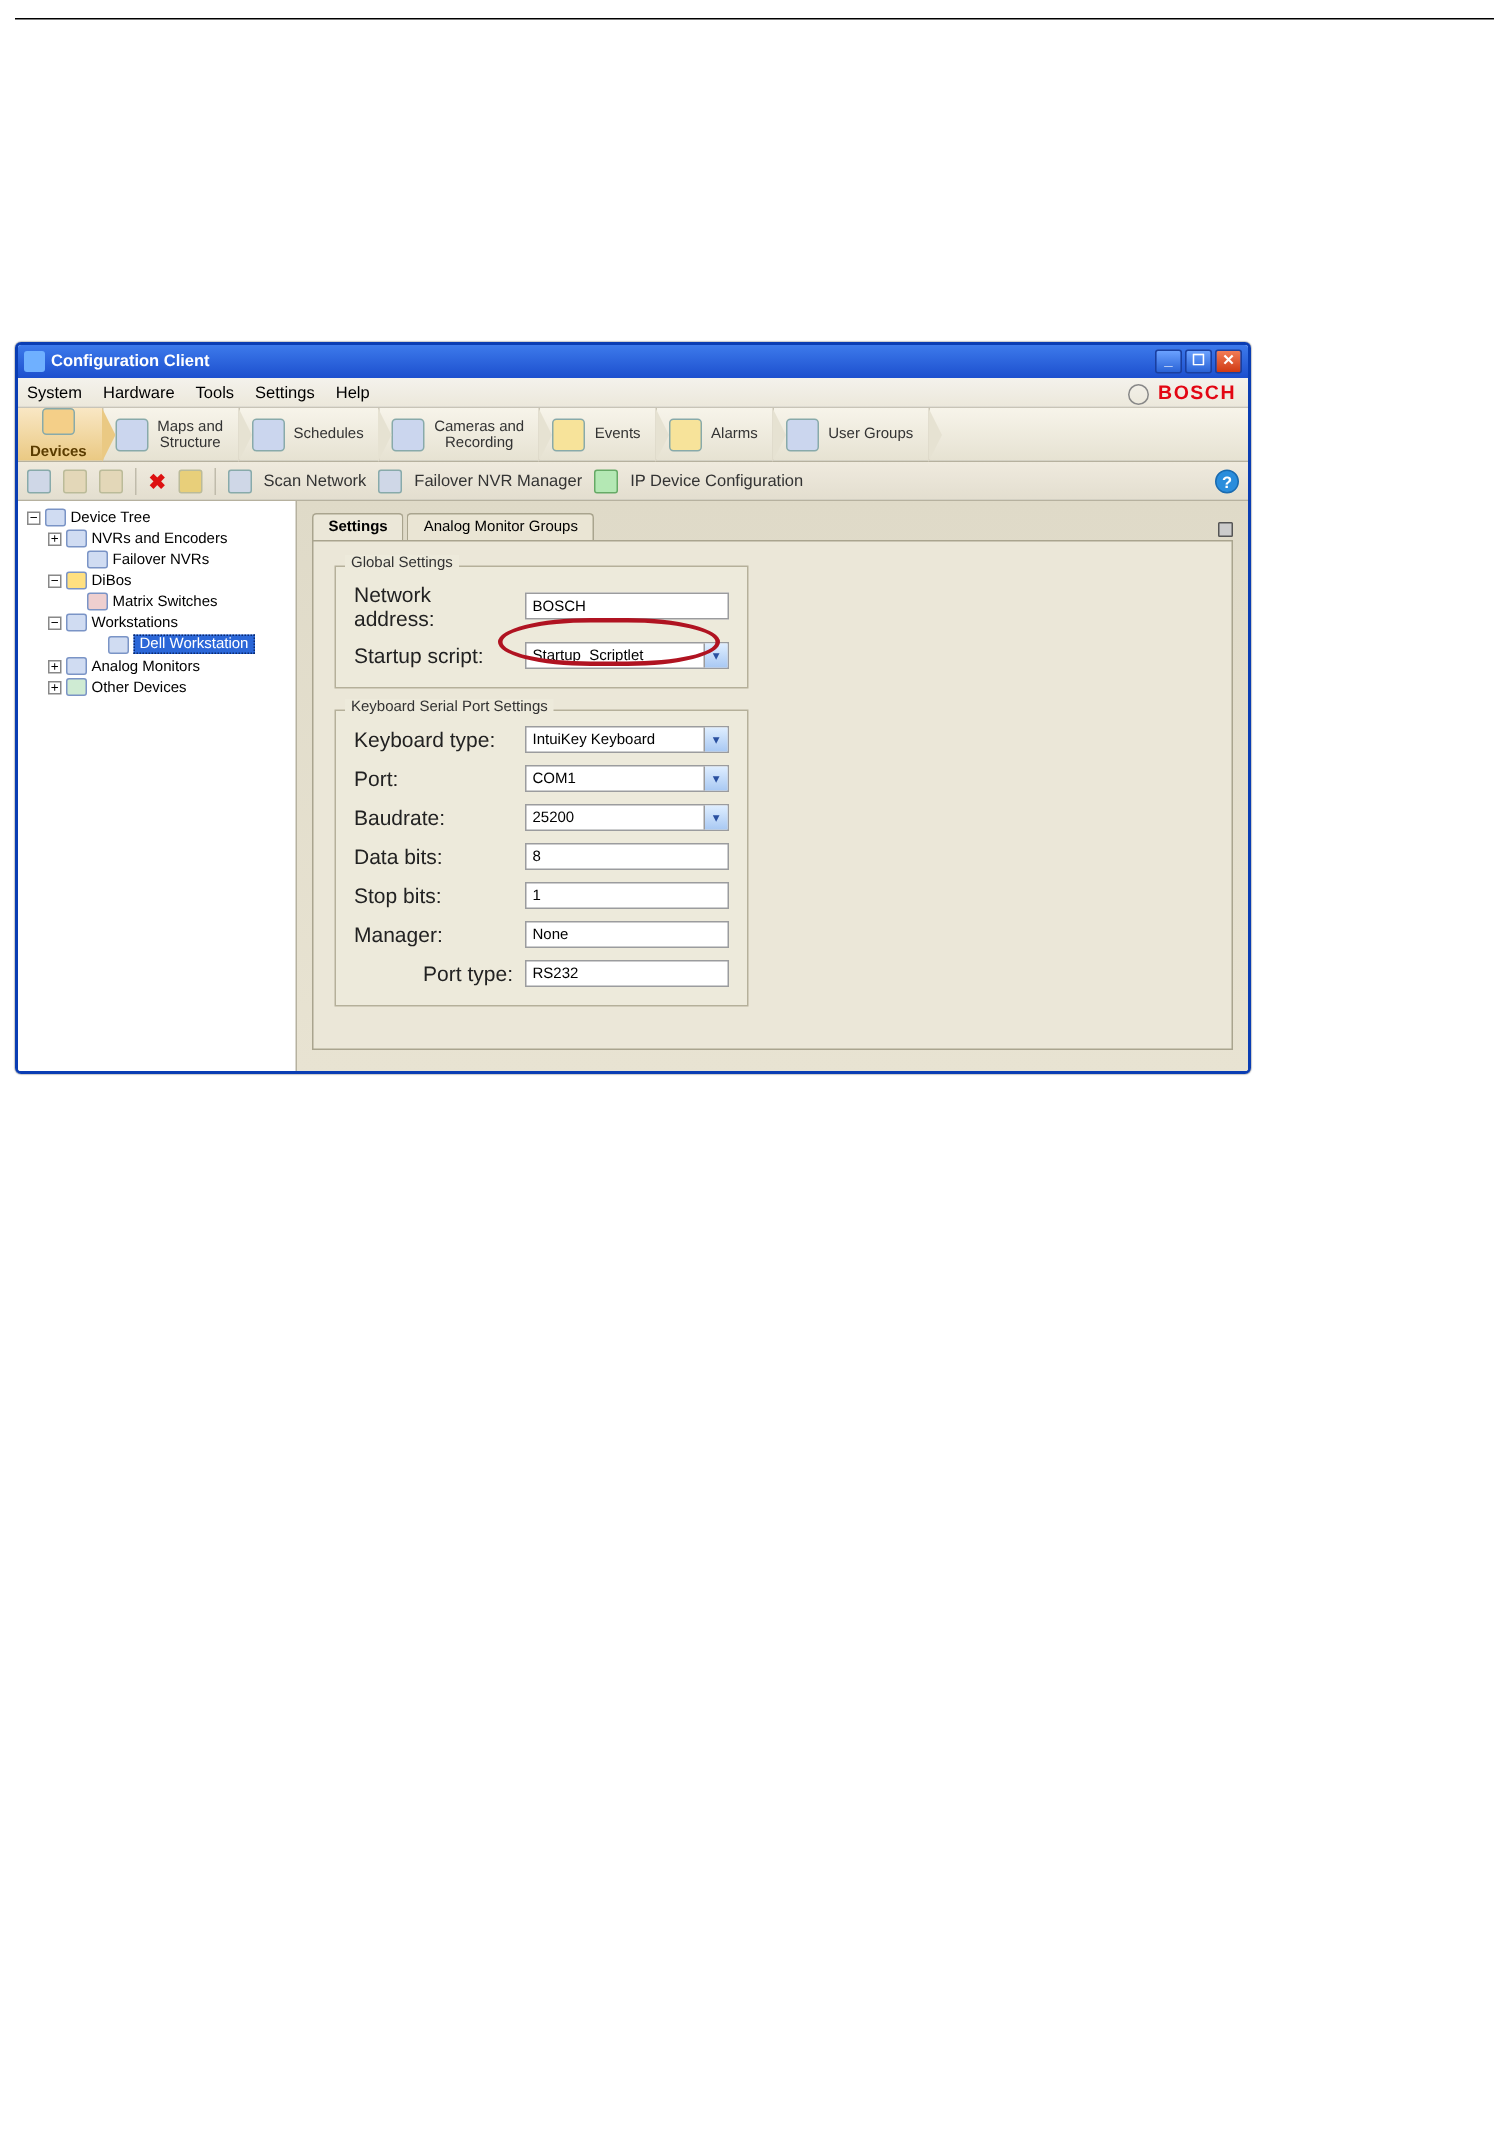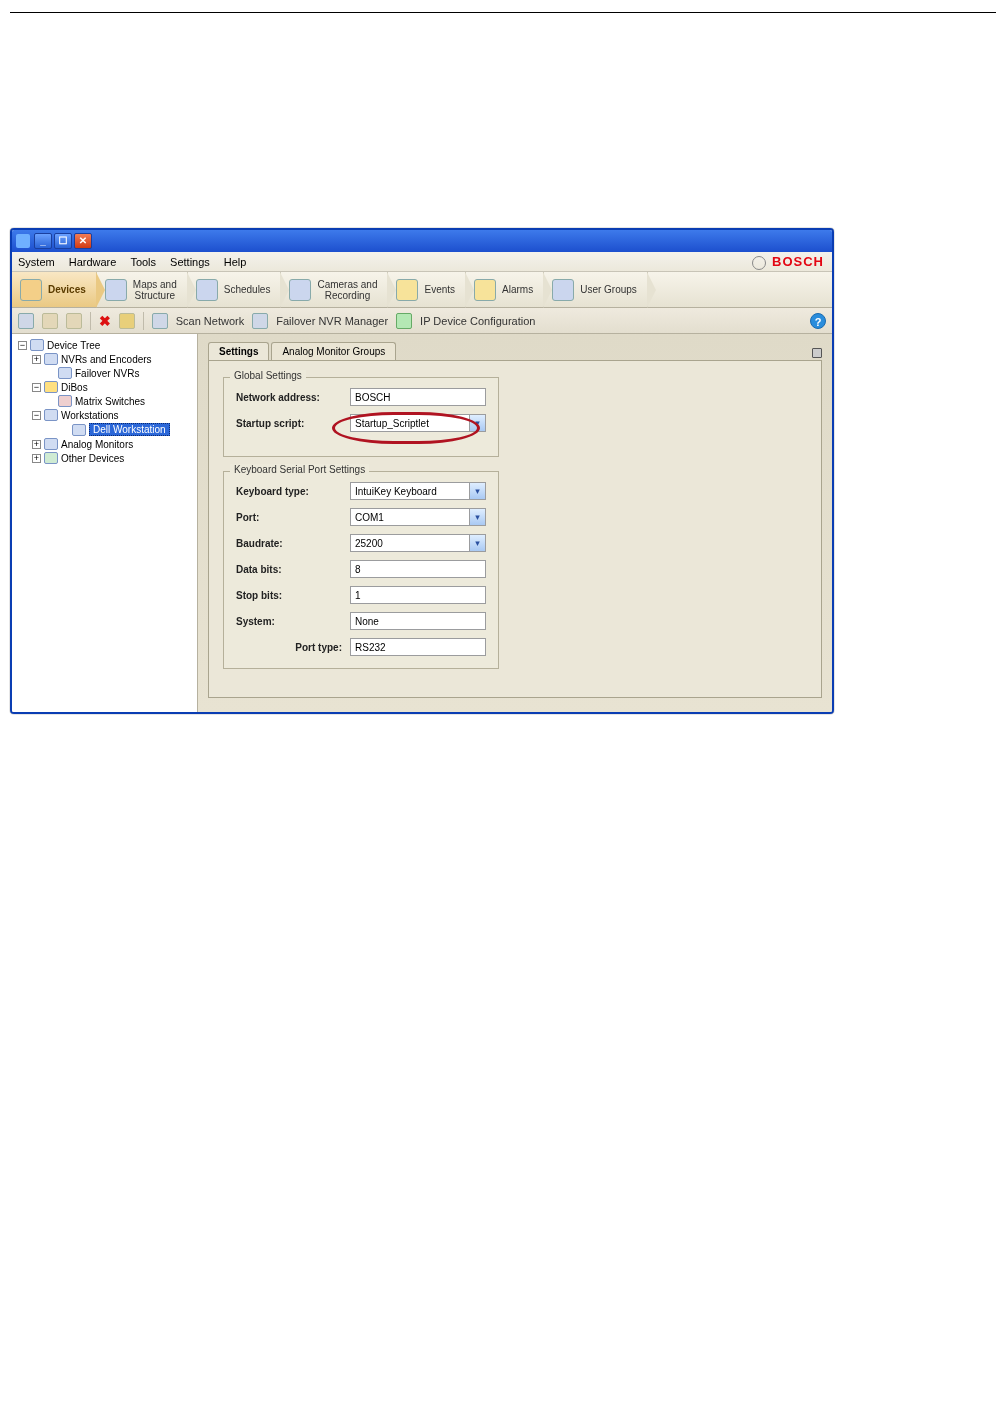--- a/index.html
+++ b/index.html
@@ -17,21 +17,21 @@
   .wclose { background: linear-gradient(#f27c56,#d03a13); }
   .menubar { height: 20px; background: linear-gradient(#f4f2ec,#ece8db); display: flex; align-items: center; padding: 0 6px; gap: 14px; color: #000; border-bottom: 1px solid #c8c4b7; position: relative; }
   .menubar .brand { position: absolute; right: 8px; top: 2px; font-weight: bold; letter-spacing: 1px; }
   .brand-b { color: #e30613; font-size: 13px; }
   .brand-globe { display:inline-block; width:14px; height:14px; border:1px solid #888; border-radius:50%; vertical-align:middle; margin-right:2px; position:relative; }
   .navstrip { height: 36px; background: linear-gradient(#f7f4ea,#e6e2d2); border-bottom: 1px solid #b6b19f; display: flex; align-items: stretch; }
   .navitem { display: flex; align-items: center; padding: 0 10px 0 8px; gap: 6px; position: relative; border-right: 1px solid #c9c4b4; }
   .navitem:after { content:''; position:absolute; right:-9px; top:0; width:0; height:0; border-top:18px solid transparent; border-bottom:18px solid transparent; border-left:9px solid #e6e2d2; z-index:2; }
   .navitem .nicon { width: 22px; height: 22px; background: #cbd6ee; border: 1px solid #8aa; border-radius: 3px; }
   .navitem .ntext { font-size: 10px; color: #333; text-align:center; line-height:1.1; }
-  .navitem.active { background: linear-gradient(#f9e7c4,#eac983); }
+  .navitem.active { background: linear-gradient(#f9e7c4,#eac983); flex-direction: column; }
   .navitem.active .ntext { font-weight: bold; color: #5b3c00; }
   .navitem.active:after { border-left-color:#eac983; }
   .toolbar { height: 26px; background: linear-gradient(#efeade,#e3decf); border-bottom: 1px solid #b6b19f; display: flex; align-items: center; padding: 0 6px; gap: 8px; color: #333; position: relative; }
   .tb-icon { width: 16px; height: 16px; display:inline-block; border-radius:2px; }
   .tb-sep { width:1px; height:18px; background:#c0bbab; }
   .tb-x { color:#d11; font-weight:bold; font-size:14px; }
   .tb-help { position:absolute; right:6px; width:16px; height:16px; border-radius:50%; background:#2a8ddc; color:#fff; font-weight:bold; text-align:center; line-height:16px; font-size:11px; border:1px solid #1a6bb0; }
   .body { display:flex; background: linear-gradient(#f3efe2,#e8e3d2); }
   .tree { width: 186px; background: #fff; border-right:1px solid #b6b19f; padding: 4px 2px 20px 2px; font-size: 10px; }
   .tree-row { display:flex; align-items:center; gap:3px; padding:1px 0 1px 4px; white-space:nowrap; }
@@ -45,37 +45,38 @@
   .content { flex:1; background: linear-gradient(#dfdac8,#e8e3d2); padding: 8px 10px 14px 10px; }
   .tabs { display:flex; align-items:flex-end; }
   .tab { padding: 3px 10px 3px 10px; font-size:10px; border:1px solid #a9a48e; border-bottom:none; background: #eae5d4; border-top-left-radius:3px; border-top-right-radius:3px; margin-right:2px; }
   .tab.active { background:#ebe7d8; font-weight:bold; }
   .tabpanel { border:1px solid #a9a48e; background:#ebe7d8; padding:10px; border-top-left-radius:0; }
   .tabrow-right { margin-left:auto; padding-bottom:2px; }
   .pin { width:10px; height:10px; border:1px solid #555; border-radius:1px; background:#ccc; }
   .fieldset { border:1px solid #b5b09a; background:#edeadb; margin-bottom:14px; padding:10px 12px 12px 12px; width: 276px; position:relative; }
   .fieldset .legend { position:absolute; top:-8px; left:6px; background:#edeadb; padding:0 4px; font-size:10px; color:#333; }
   .frow { display:flex; align-items:center; margin-bottom:8px; gap:8px; }
-  .frow .flabel { width: 106px; font-size:10px; color:#222;font-weight:bold; }
+  .frow .flabel { width: 106px; font-size:14px; color:#222; }
   .tinput { flex:1; height:18px; border:1px solid #9b9c9e; background:#fff; font-size:10px; padding:0 4px; display:flex; align-items:center; color:#000; }
   .combo { flex:1; height:18px; border:1px solid #9b9c9e; background:#fff; display:flex; align-items:stretch; font-size:10px; }
   .combo .cval { flex:1; padding:0 4px; display:flex; align-items:center; color:#000; }
   .combo .cbtn { width:16px; background:linear-gradient(#dfeeff,#a9c9f3); border-left:1px solid #9b9c9e; display:flex; align-items:center; justify-content:center; color:#2a50a0; font-size:9px; }
   .redcircle { position:absolute; border:3px solid #b01321; border-radius:50%/60%; width:148px; height:32px; pointer-events:none; }
 </style>
 </head>
 <body>
 
 <div class="page">
   <div class="topline"></div>
 
   <div class="app">
 
     <div class="titlebar">
       <div class="icon"></div>
+      <div class="title">Configuration Client</div>
       <div class="winbtns">
         <div class="winbtn wmin">_</div>
         <div class="winbtn wmax">☐</div>
         <div class="winbtn wclose">✕</div>
       </div>
     </div>
 
     <div class="menubar">
       <span>System</span>
       <span>Hardware</span>
@@ -199,21 +200,21 @@
         <div class="tabpanel" style="padding:16px 14px 14px 14px; position:relative;">
 
           <div class="fieldset" style="width:276px; position:relative;">
             <div class="legend">Global Settings</div>
             <div class="frow">
               <div class="flabel">Network address:</div>
               <div class="tinput">
                   <span>BOSCH</span>
                 </div>
             </div>
-            <div class="frow" style="margin-bottom:12px;">
+            <div class="frow" style="margin-bottom:0;">
               <div class="flabel">Startup script:</div>
               <div class="combo">
                 <div class="cval">Startup_Scriptlet</div>
                 <div class="cbtn">▾</div>
               </div>
             </div>
             <div class="redcircle" style="left:108px; top:34px;"></div>
           </div>
 
           <div class="fieldset" style="width:276px;">
@@ -245,21 +246,21 @@
                   <span>8</span>
                 </div>
             </div>
             <div class="frow">
               <div class="flabel">Stop bits:</div>
               <div class="tinput">
                   <span>1</span>
                 </div>
             </div>
             <div class="frow">
-              <div class="flabel">System:</div>
+              <div class="flabel">Manager:</div>
               <div class="tinput">
                   <span>None</span>
                 </div>
             </div>
             <div class="frow" style="margin-bottom:0;text-align:right;">
               <div class="flabel">Port type:</div>
               <div class="tinput">
                   <span>RS232</span>
                 </div>
             </div>

